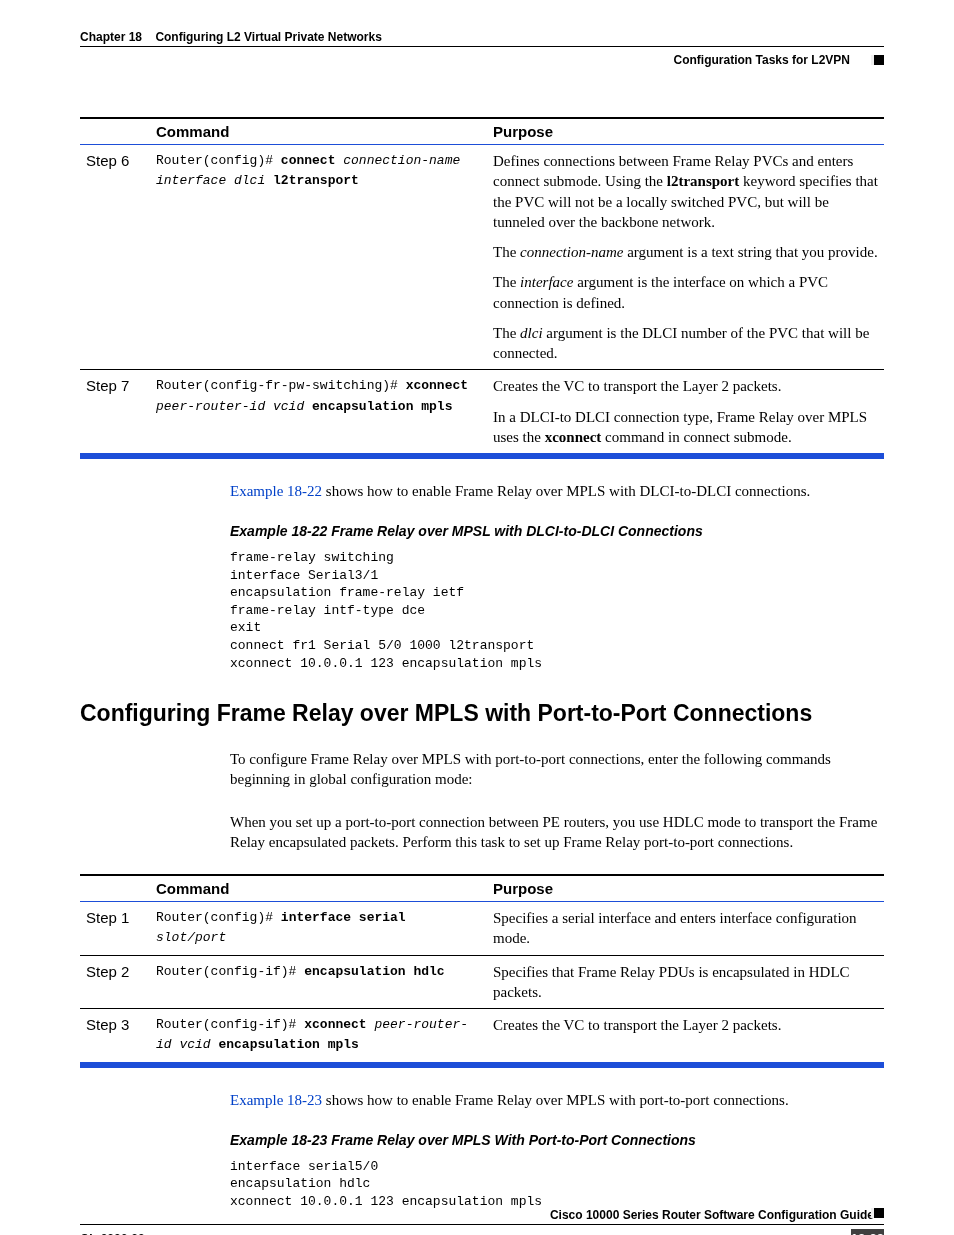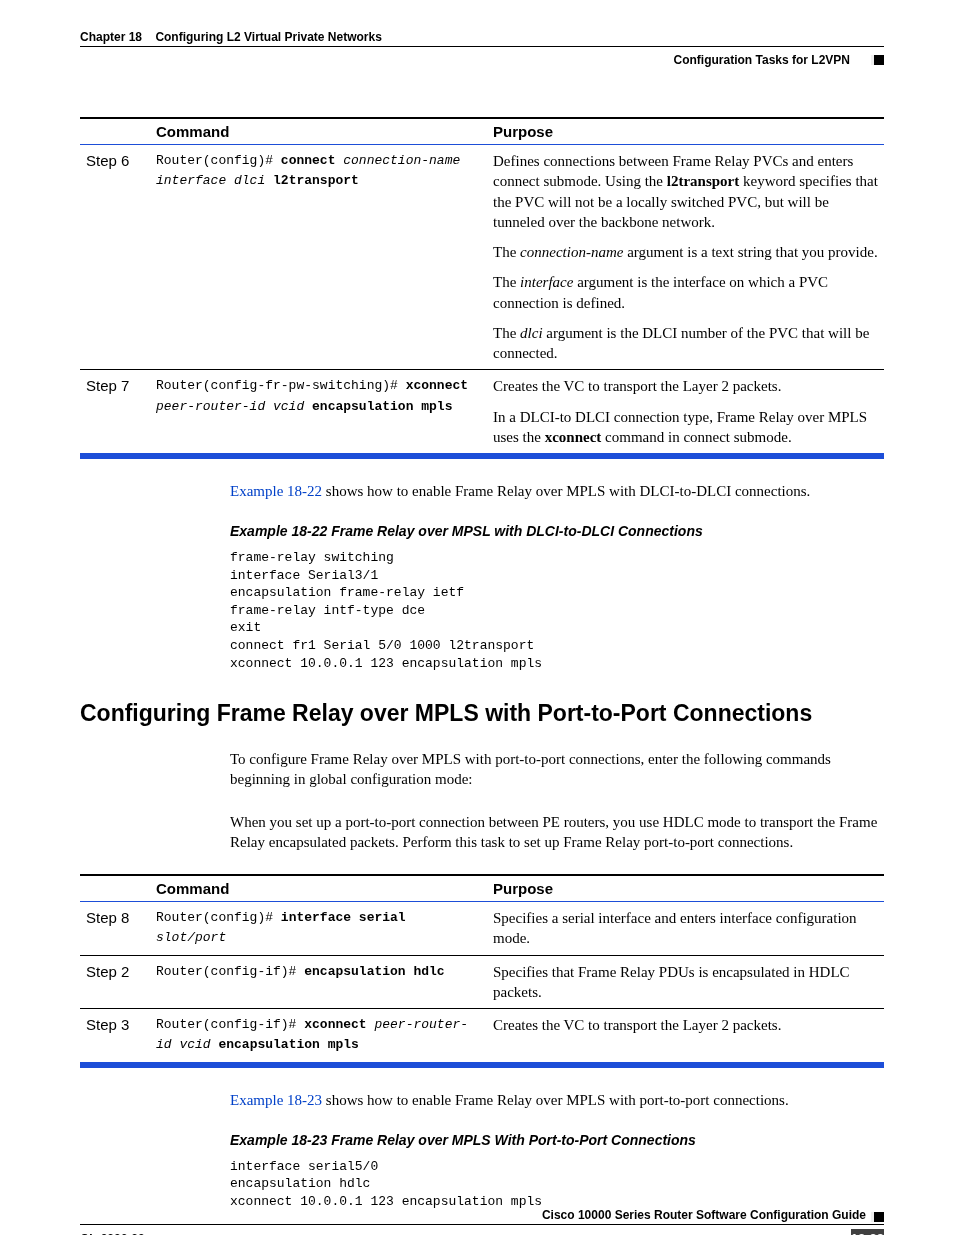--- a/index.html
+++ b/index.html
@@ -108,22 +108,21 @@
     position: absolute;
     bottom: 30px;
     left: 80px;
     right: 70px;
     font-family: Arial, Helvetica, sans-serif;
     font-size: 12px;
   }
   .footer .guide-row {
     display: flex;
     justify-content: flex-end;
-    align-items: flex-end;
-    gap: 8px;
+    align-items: flex-start;
   }
   .footer .guide-title { font-weight: bold; }
   .ftr-square { width:10px; height:10px; background:#000; display:inline-block; box-shadow:-3px 0 0 0 #eee;}
   .footer .rule { border-top:1px solid #000; margin-top:2px;}
   .footer .bottom-row {
     display:flex; justify-content:space-between; align-items:center; margin-top:4px;
   }
   .footer .pn {
     background:#404040; color:#fff; font-weight:bold; padding:2px 0; font-size:13px;
   }
@@ -208,21 +207,21 @@
     <table class="cmd">
       <thead>
         <tr>
           <th class="step-col"></th>
           <th>Command</th>
           <th>Purpose</th>
         </tr>
       </thead>
       <tbody>
         <tr>
-          <td class="step-col">Step 8</td>
+          <td class="step-col">Step 1</td>
           <td class="cmd-col">
             <span>Router(config)# </span><span class="mono-b">interface serial</span><span class="mono-i"> slot/port</span>
           </td>
           <td>Specifies a serial interface and enters interface configuration mode.</td>
         </tr>
         <tr>
           <td class="step-col">Step 2</td>
           <td class="cmd-col">
             <span>Router(config-if)# </span><span class="mono-b">encapsulation hdlc</span>
           </td>

